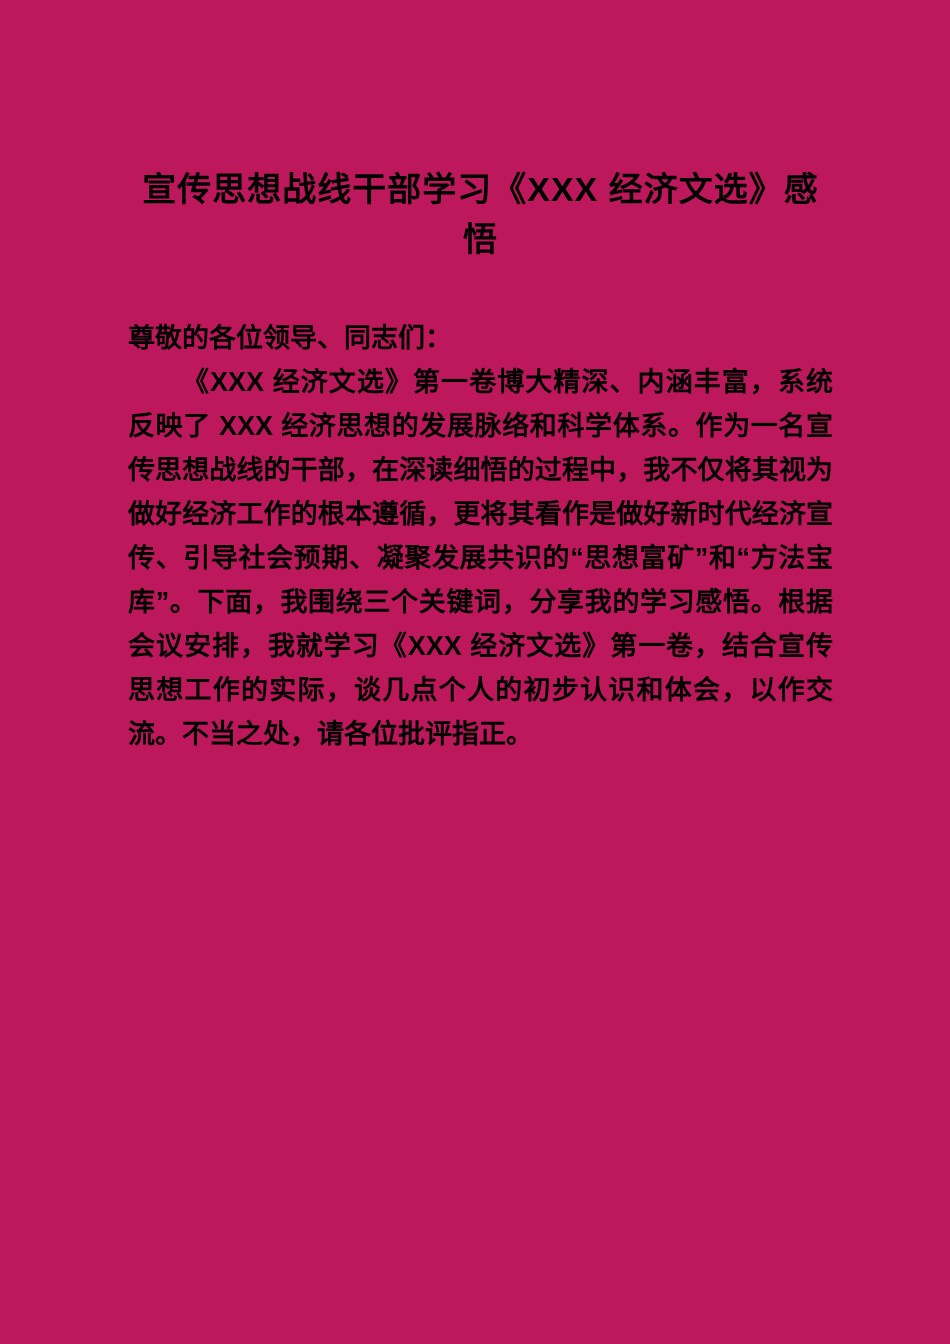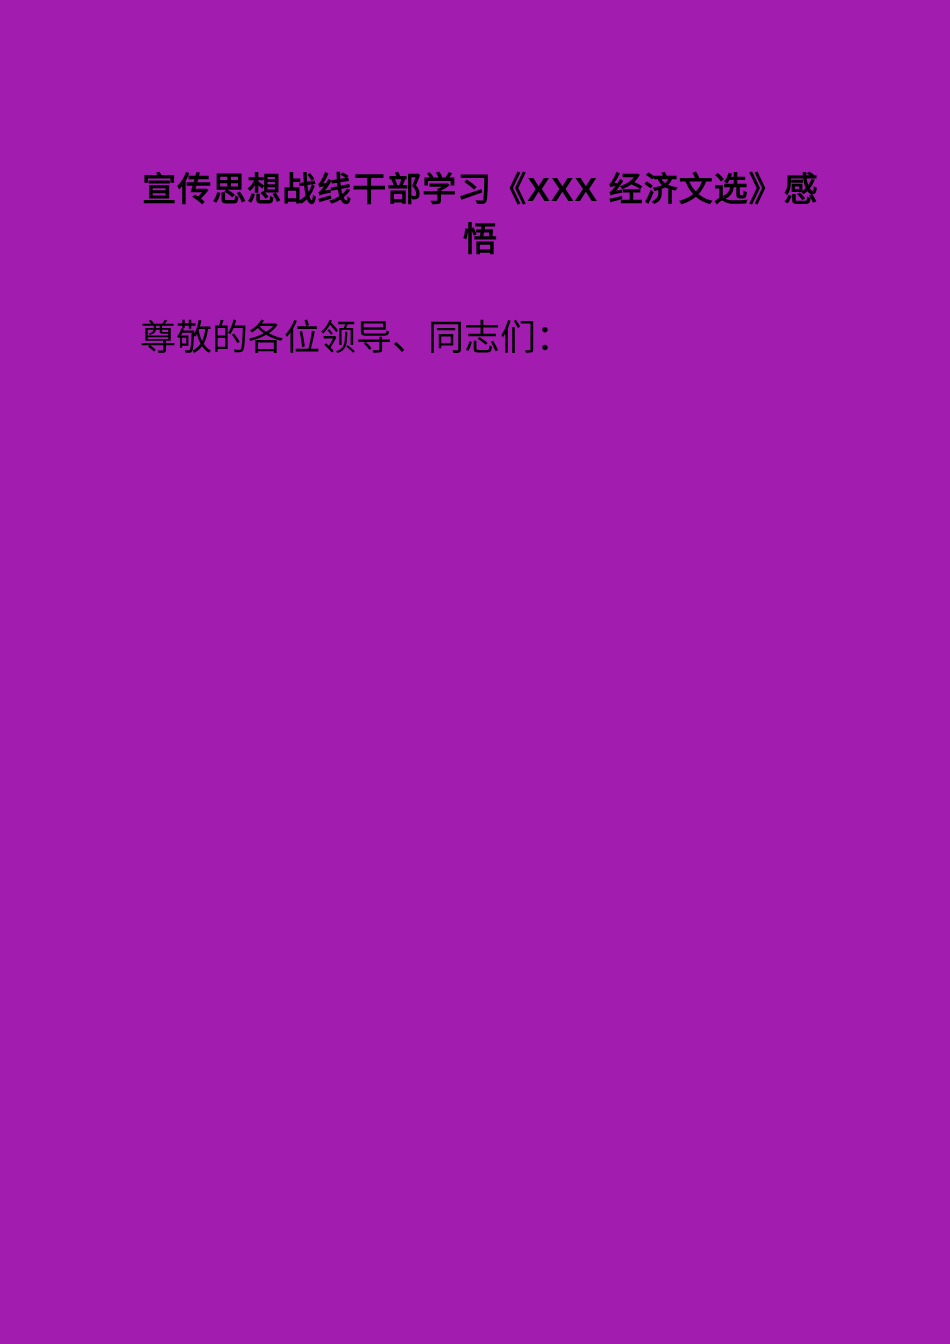--- a/index.html
+++ b/index.html
@@ -11,44 +11,46 @@
     width: 950px;
     height: 1344px;
     overflow: hidden;
     font-family: "Liberation Sans", "DejaVu Sans", sans-serif;
     color: #000000;
   }
   .page {
     box-sizing: border-box;
     width: 950px;
     height: 1344px;
-    background: #a21caf;
+    background: #be185d;
     padding: 164px 117px 0 128px;
     overflow: hidden;
   }
   .doc-title {
     margin: 0 0 52px 0;
     font-size: 34px;
     line-height: 50px;
     font-weight: 700;
     text-align: center;
     letter-spacing: 1px;
   }
   .doc-body p.para {
-    margin: 12px;
-    font-size: 36px;
+    margin: 0;
+    font-size: 27px;
     line-height: 44px;
     text-align: justify;
     word-break: break-all;
+    font-weight: bold;
   }
   .doc-body p.para-indent {
     text-indent: 2em;
   }
 </style>
 </head>
 <body>
 
 <div class="page">
   <h1 class="doc-title">宣传思想战线干部学习《XXX 经济文选》感悟</h1>
   <div class="doc-body">
       <p class="para">尊敬的各位领导、同志们：</p>
+      <p class="para para-indent">《XXX 经济文选》第一卷博大精深、内涵丰富，系统反映了 XXX 经济思想的发展脉络和科学体系。作为一名宣传思想战线的干部，在深读细悟的过程中，我不仅将其视为做好经济工作的根本遵循，更将其看作是做好新时代经济宣传、引导社会预期、凝聚发展共识的“思想富矿”和“方法宝库”。下面，我围绕三个关键词，分享我的学习感悟。根据会议安排，我就学习《XXX 经济文选》第一卷，结合宣传思想工作的实际，谈几点个人的初步认识和体会，以作交流。不当之处，请各位批评指正。</p>
     </div>
 </div>
 
 </body></html>

